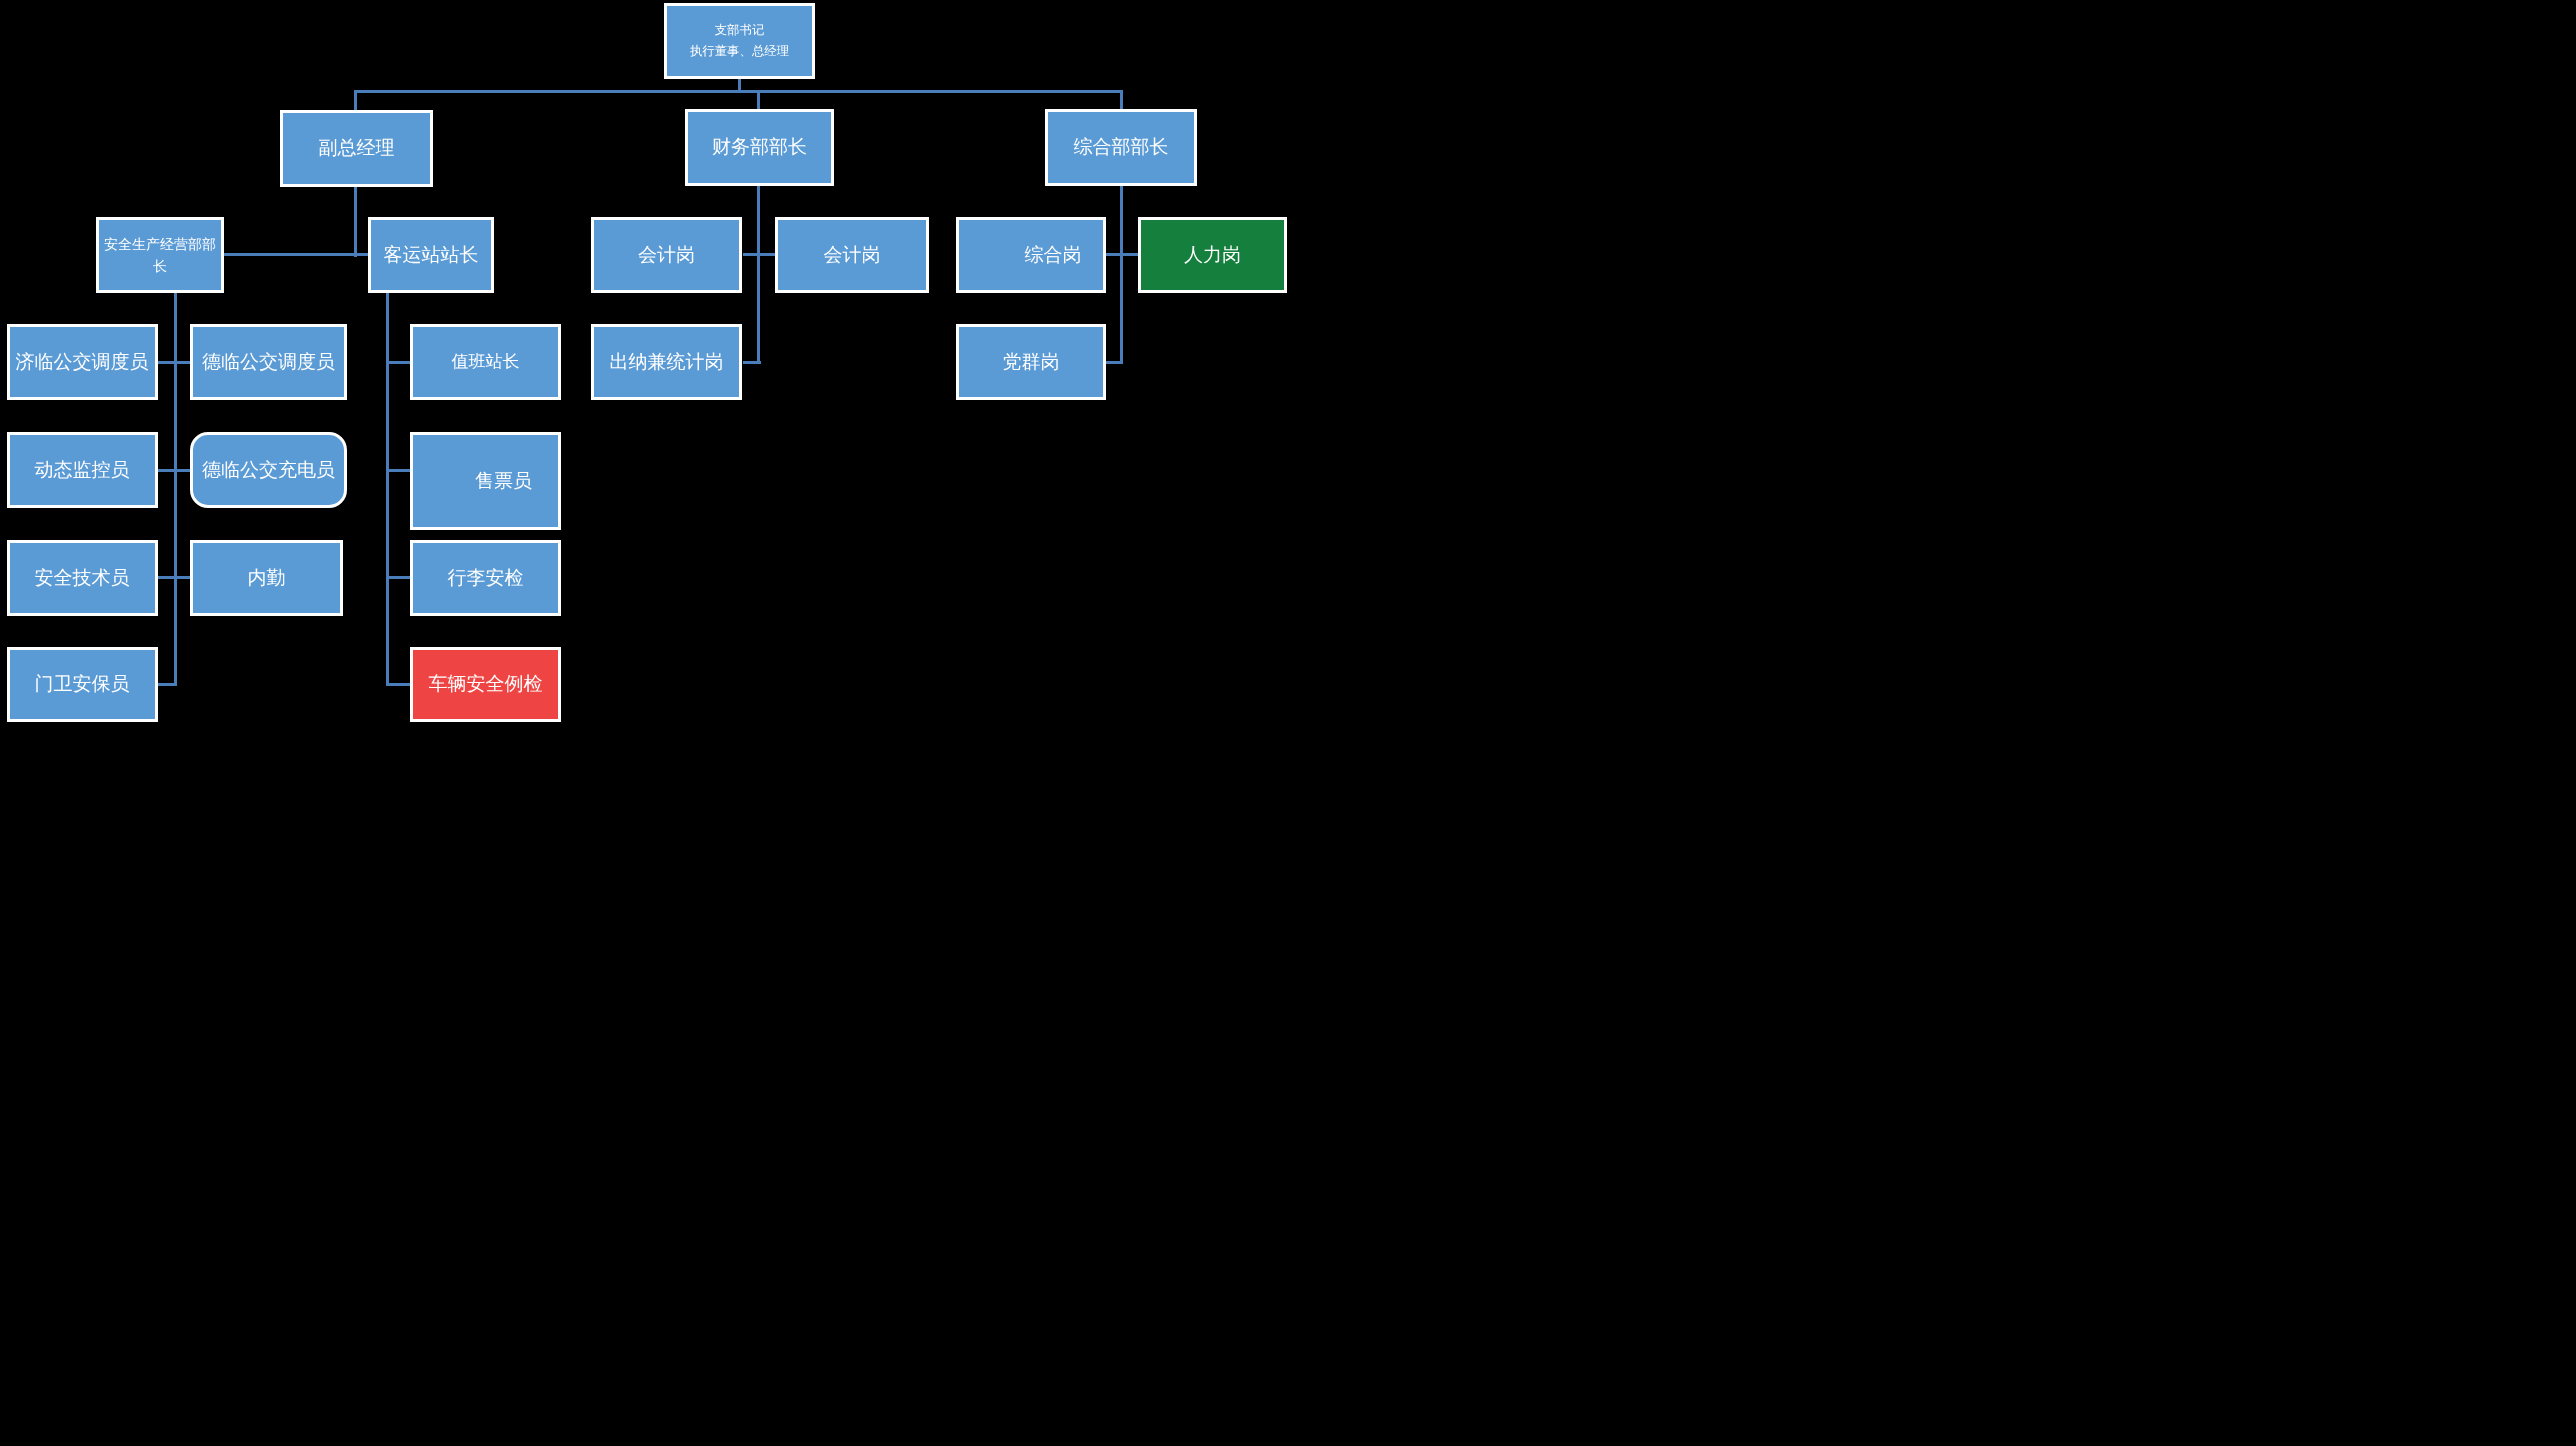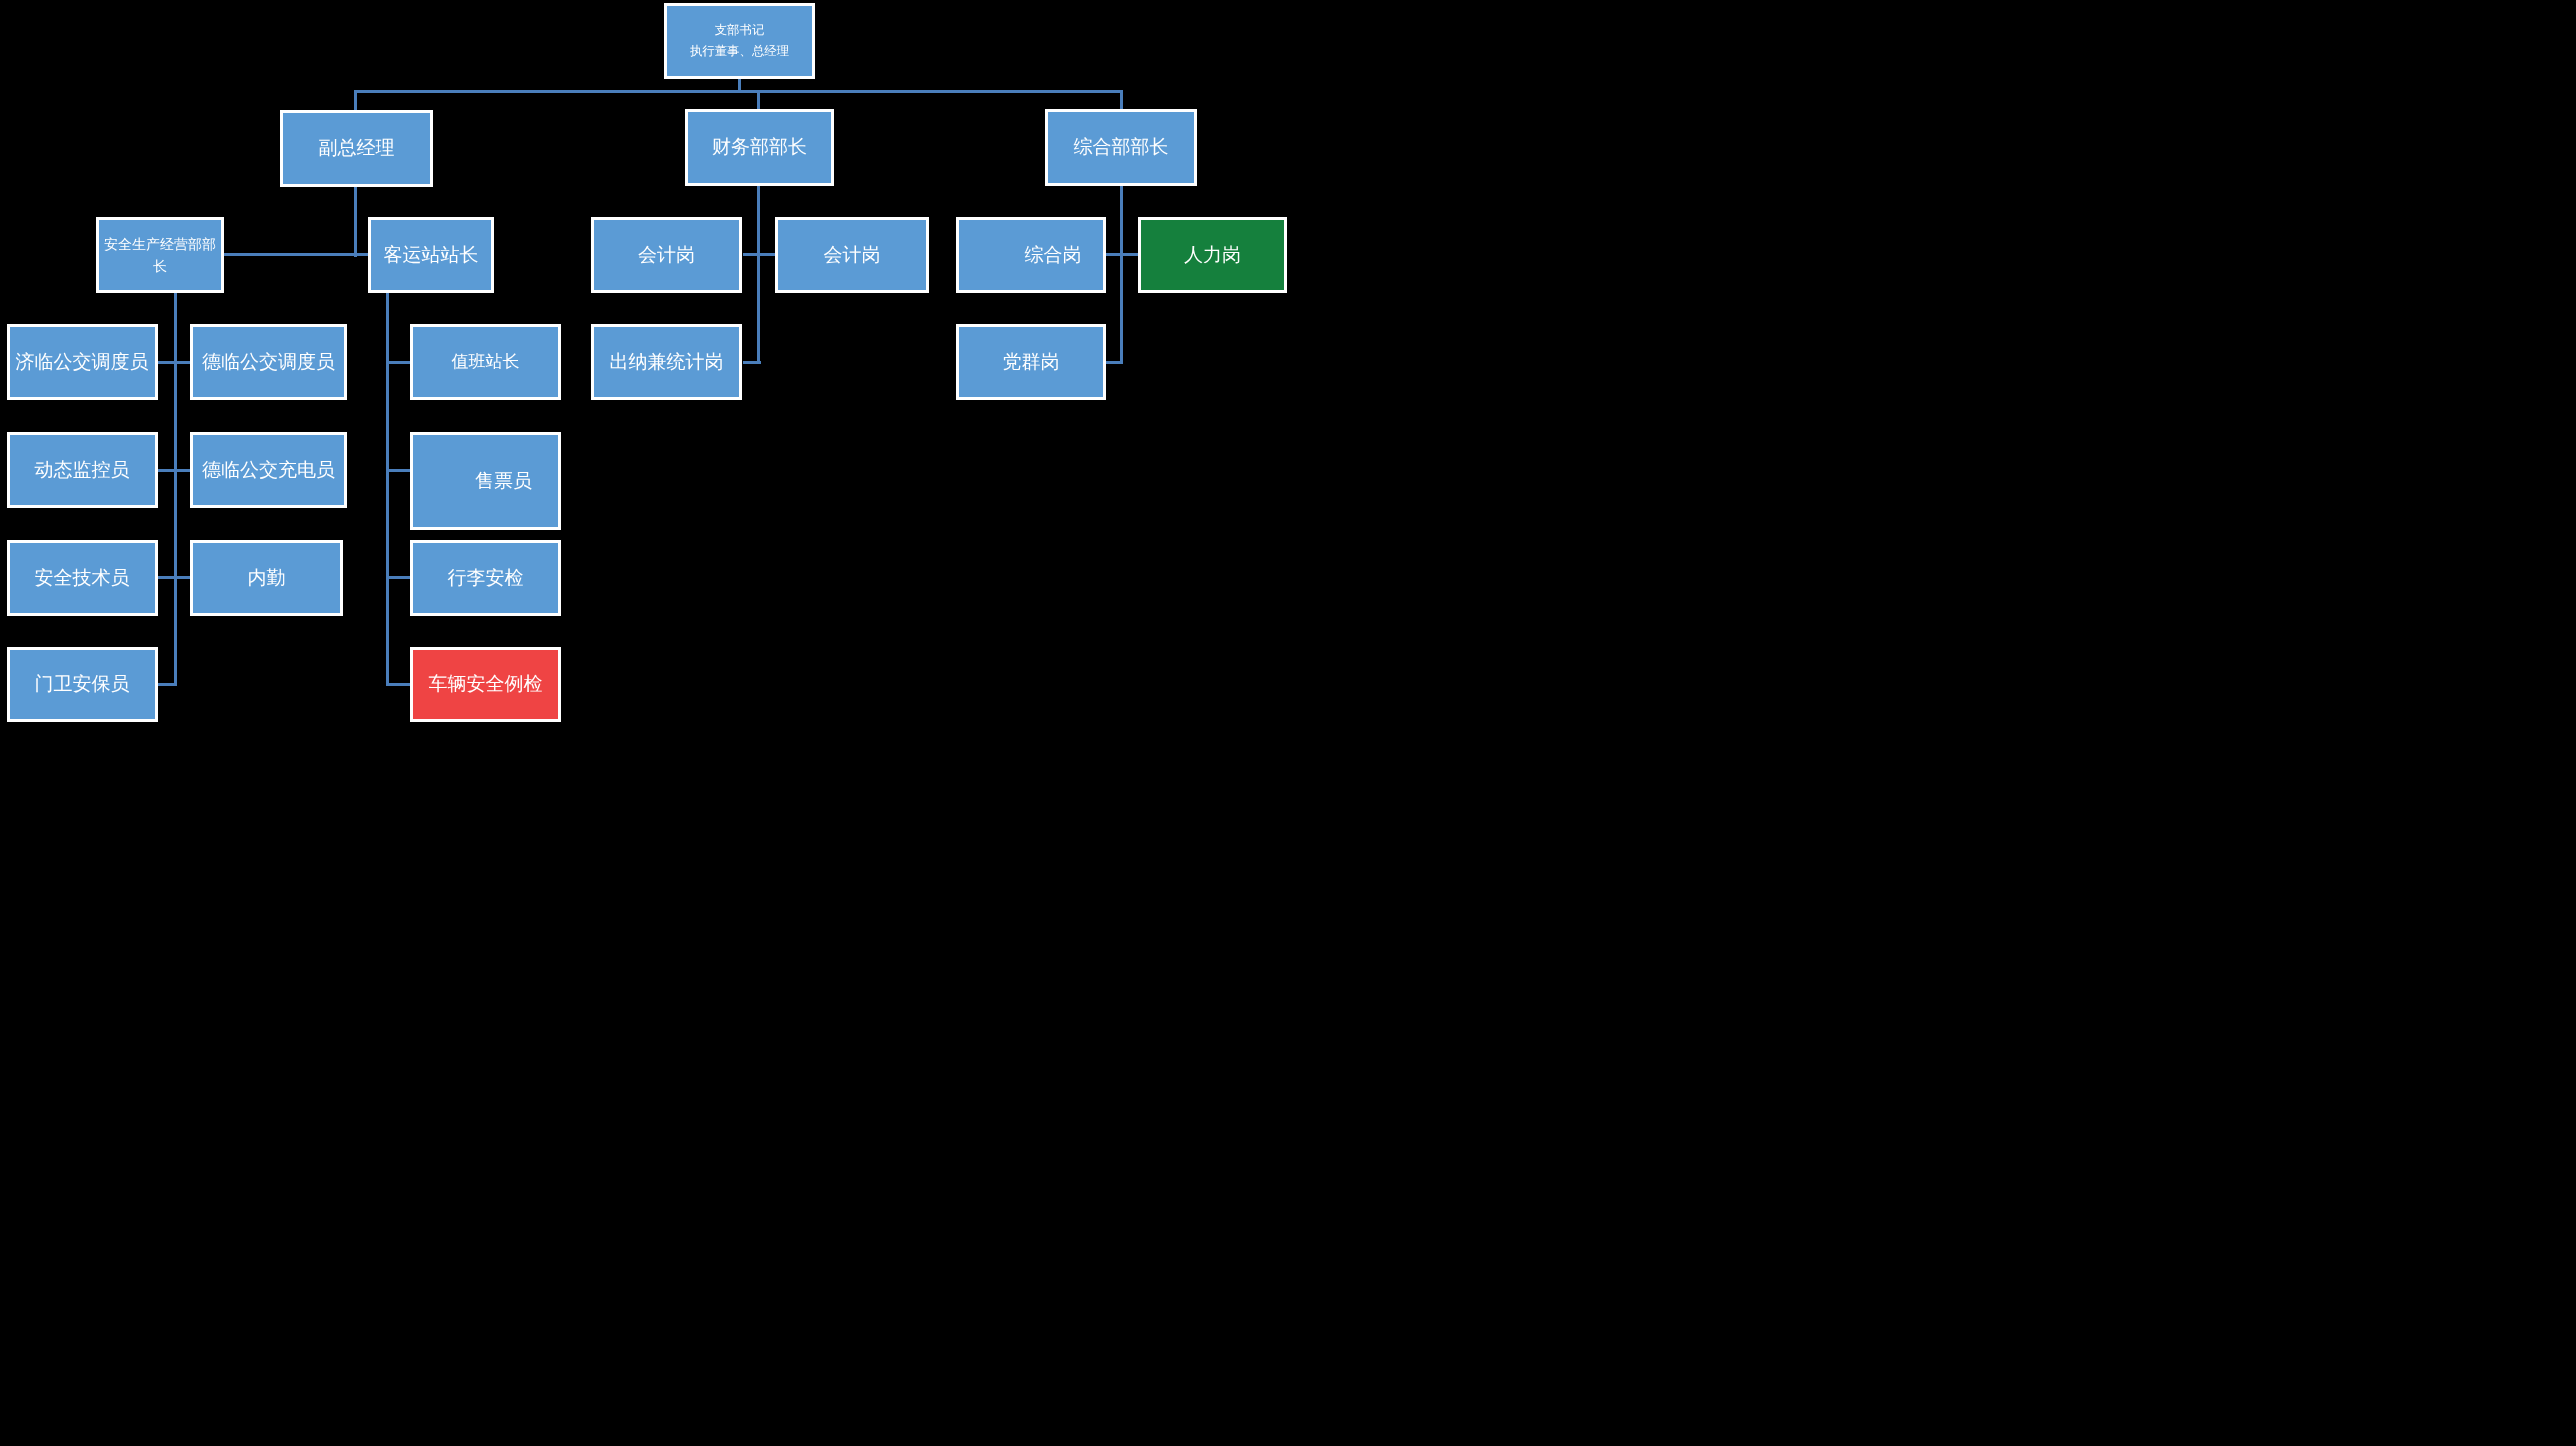--- a/index.html
+++ b/index.html
@@ -65,21 +65,21 @@
     <div class="node" style="left: 591px; top: 217px; width: 151px; height: 76px; background: rgb(91, 155, 213); border-color: rgb(255, 255, 255);"><span style="font-size: 19px; line-height: 1.2; color: rgb(255, 255, 255);">会计岗</span></div>
     <div class="node" style="left: 775px; top: 217px; width: 154px; height: 76px; background: rgb(91, 155, 213); border-color: rgb(255, 255, 255);"><span style="font-size: 19px; line-height: 1.2; color: rgb(255, 255, 255);">会计岗</span></div>
     <div class="node" style="left: 956px; top: 217px; width: 150px; height: 76px; background: rgb(91, 155, 213); border-color: rgb(255, 255, 255); padding-left: 44px;"><span style="font-size: 19px; line-height: 1.2; color: rgb(255, 255, 255);">综合岗</span></div>
     <div class="node" style="left: 1138px; top: 217px; width: 149px; height: 76px; background: #15803d; border-color: rgb(255, 255, 255);"><span style="font-size: 19px; line-height: 1.2; color: rgb(255, 255, 255);">人力岗</span></div>
     <div class="node" style="left: 6.6px; top: 324px; width: 151px; height: 76px; background: rgb(91, 155, 213); border-color: rgb(255, 255, 255);"><span style="font-size: 19px; line-height: 1.2; color: rgb(255, 255, 255);">济临公交调度员</span></div>
     <div class="node" style="left: 190px; top: 324px; width: 157px; height: 76px; background: rgb(91, 155, 213); border-color: rgb(255, 255, 255);"><span style="font-size: 19px; line-height: 1.2; color: rgb(255, 255, 255);">德临公交调度员</span></div>
     <div class="node" style="left: 410px; top: 324px; width: 151px; height: 76px; background: rgb(91, 155, 213); border-color: rgb(255, 255, 255);"><span style="font-size: 17px; line-height: 1.2; color: rgb(255, 255, 255);">值班站长</span></div>
     <div class="node" style="left: 591px; top: 324px; width: 151px; height: 76px; background: rgb(91, 155, 213); border-color: rgb(255, 255, 255);"><span style="font-size: 19px; line-height: 1.2; color: rgb(255, 255, 255);">出纳兼统计岗</span></div>
     <div class="node" style="left: 956px; top: 324px; width: 150px; height: 76px; background: rgb(91, 155, 213); border-color: rgb(255, 255, 255);"><span style="font-size: 19px; line-height: 1.2; color: rgb(255, 255, 255);">党群岗</span></div>
     <div class="node" style="left: 6.6px; top: 432px; width: 151px; height: 76px; background: rgb(91, 155, 213); border-color: rgb(255, 255, 255);"><span style="font-size: 19px; line-height: 1.2; color: rgb(255, 255, 255);">动态监控员</span></div>
-    <div class="node" style="left: 190px; top: 432px; width: 157px; height: 76px; background: rgb(91, 155, 213); border-color: rgb(255, 255, 255);"><span style="font-size: 19px; line-height: 1.2; color: rgb(255, 255, 255);">德临公交充电员</span></div>
+    <div class="node" style="left: 190px; top: 432px; width: 157px; height: 76px; background: rgb(91, 155, 213); border-color: rgb(255, 255, 255); border-radius: 18px;"><span style="font-size: 19px; line-height: 1.2; color: rgb(255, 255, 255);">德临公交充电员</span></div>
     <div class="node" style="left: 410px; top: 432px; width: 151px; height: 98px; background: rgb(91, 155, 213); border-color: rgb(255, 255, 255); padding-left: 36px;"><span style="font-size: 19px; line-height: 1.2; color: rgb(255, 255, 255);">售票员</span></div>
     <div class="node" style="left: 6.6px; top: 540px; width: 151px; height: 76px; background: rgb(91, 155, 213); border-color: rgb(255, 255, 255);"><span style="font-size: 19px; line-height: 1.2; color: rgb(255, 255, 255);">安全技术员</span></div>
     <div class="node" style="left: 190px; top: 540px; width: 153px; height: 76px; background: rgb(91, 155, 213); border-color: rgb(255, 255, 255);"><span style="font-size: 19px; line-height: 1.2; color: rgb(255, 255, 255);">内勤</span></div>
     <div class="node" style="left: 410px; top: 540px; width: 151px; height: 76px; background: rgb(91, 155, 213); border-color: rgb(255, 255, 255);"><span style="font-size: 19px; line-height: 1.2; color: rgb(255, 255, 255);">行李安检</span></div>
     <div class="node" style="left: 6.6px; top: 647px; width: 151px; height: 75px; background: rgb(91, 155, 213); border-color: rgb(255, 255, 255);"><span style="font-size: 19px; line-height: 1.2; color: rgb(255, 255, 255);">门卫安保员</span></div>
     <div class="node" style="left: 410px; top: 647px; width: 151px; height: 75px; background: #ef4444; border-color: rgb(255, 255, 255); justify-content: center;"><span style="font-size: 19px; line-height: 1.2; color: rgb(255, 255, 255);">车辆安全例检</span></div>
   </div>
 
 
 </body></html>

